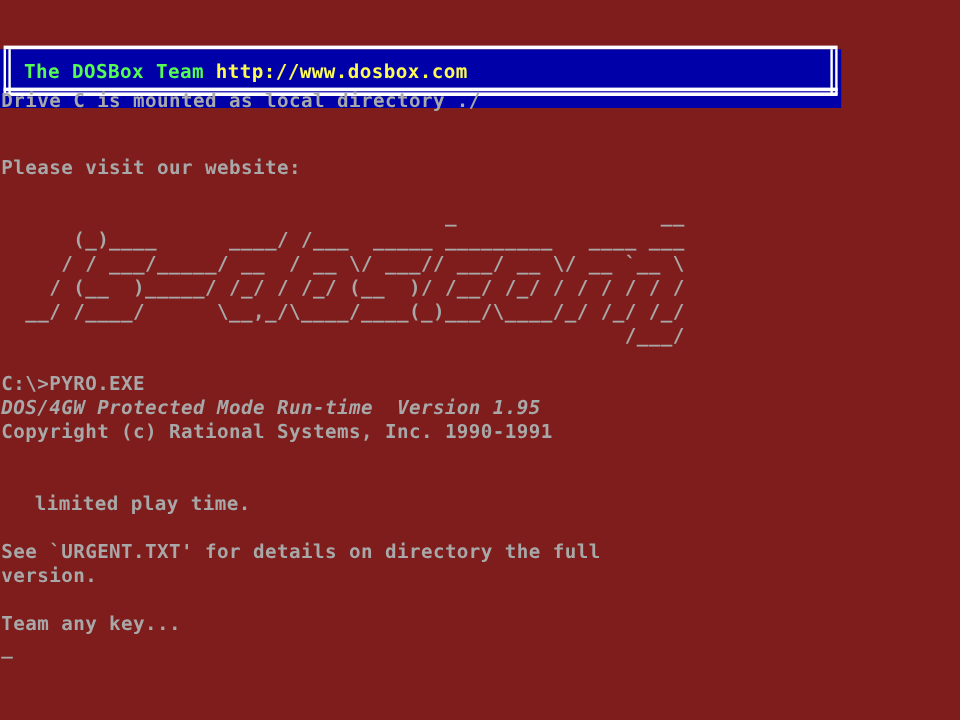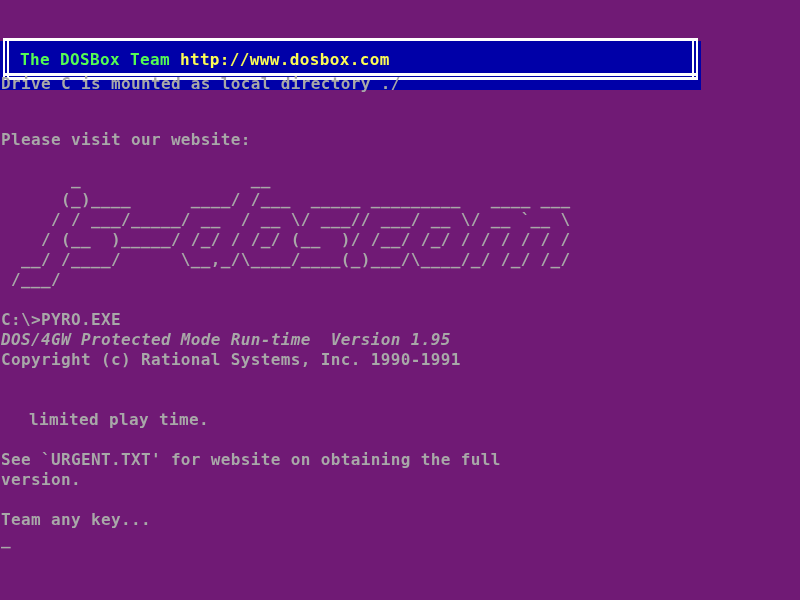--- a/index.html
+++ b/index.html
@@ -4,21 +4,21 @@
 <style>
   html, body {
     margin: 0;
     padding: 0;
     background: #000000;
   }
   #screen {
     position: relative;
     width: 800px;
     height: 600px;
-    background: #701a75;
+    background: #7f1d1d;
     overflow: hidden;
     font-family: "DejaVu Sans Mono", "Liberation Mono", monospace;
     font-size: 16px;
     font-weight: bold;
     letter-spacing: 0.36px;
     cursor: text;
   }
   
   .banner-bg {
     position: absolute;
@@ -55,20 +55,21 @@
     position: absolute;
     left: 1px; top: 170px;
     margin: 0;
     color: #A8A8A8;
     font-family: "DejaVu Sans Mono", "Liberation Mono", monospace;
     font-size: 16px;
     font-weight: bold;
     letter-spacing: 0.36px;
     line-height: 20px;
     white-space: pre;
+    text-align: right;
   }
   .y90  { top: 74px; }
   .y130 { top: 130px; }
   .y310 { top: 310px; text-align: right; }
   .y330 { top: 330px; font-style: italic; }
   .y350 { top: 350px; }
   .y390 { top: 390px; }
   .y410 { top: 410px; margin-left: 28px; }
   .y450 { top: 450px; }
   .y470 { top: 470px; }
@@ -99,19 +100,19 @@
     / (__  )_____/ /_/ / /_/ (__  )/ /__/ /_/ / / / / / /
   __/ /____/      \__,_/\____/____(_)___/\____/_/ /_/ /_/
  /___/</pre>
 
   <div class="line y310">C:\&gt;PYRO.EXE</div>
   <div class="line y330">DOS/4GW Protected Mode Run-time  Version 1.95</div>
   <div class="line y350">Copyright (c) Rational Systems, Inc. 1990-1991</div>
 
   <div class="line y410">limited play time.</div>
 
-  <div class="line y450">See `URGENT.TXT' for website on obtaining the full</div>
+  <div class="line y450">See `URGENT.TXT' for details on directory the full</div>
   <div class="line y470">version.</div>
 
   <div class="line y510">Team any key...</div>
   <div class="line y530">_</div>
 
 </div>
 
 </body></html>

